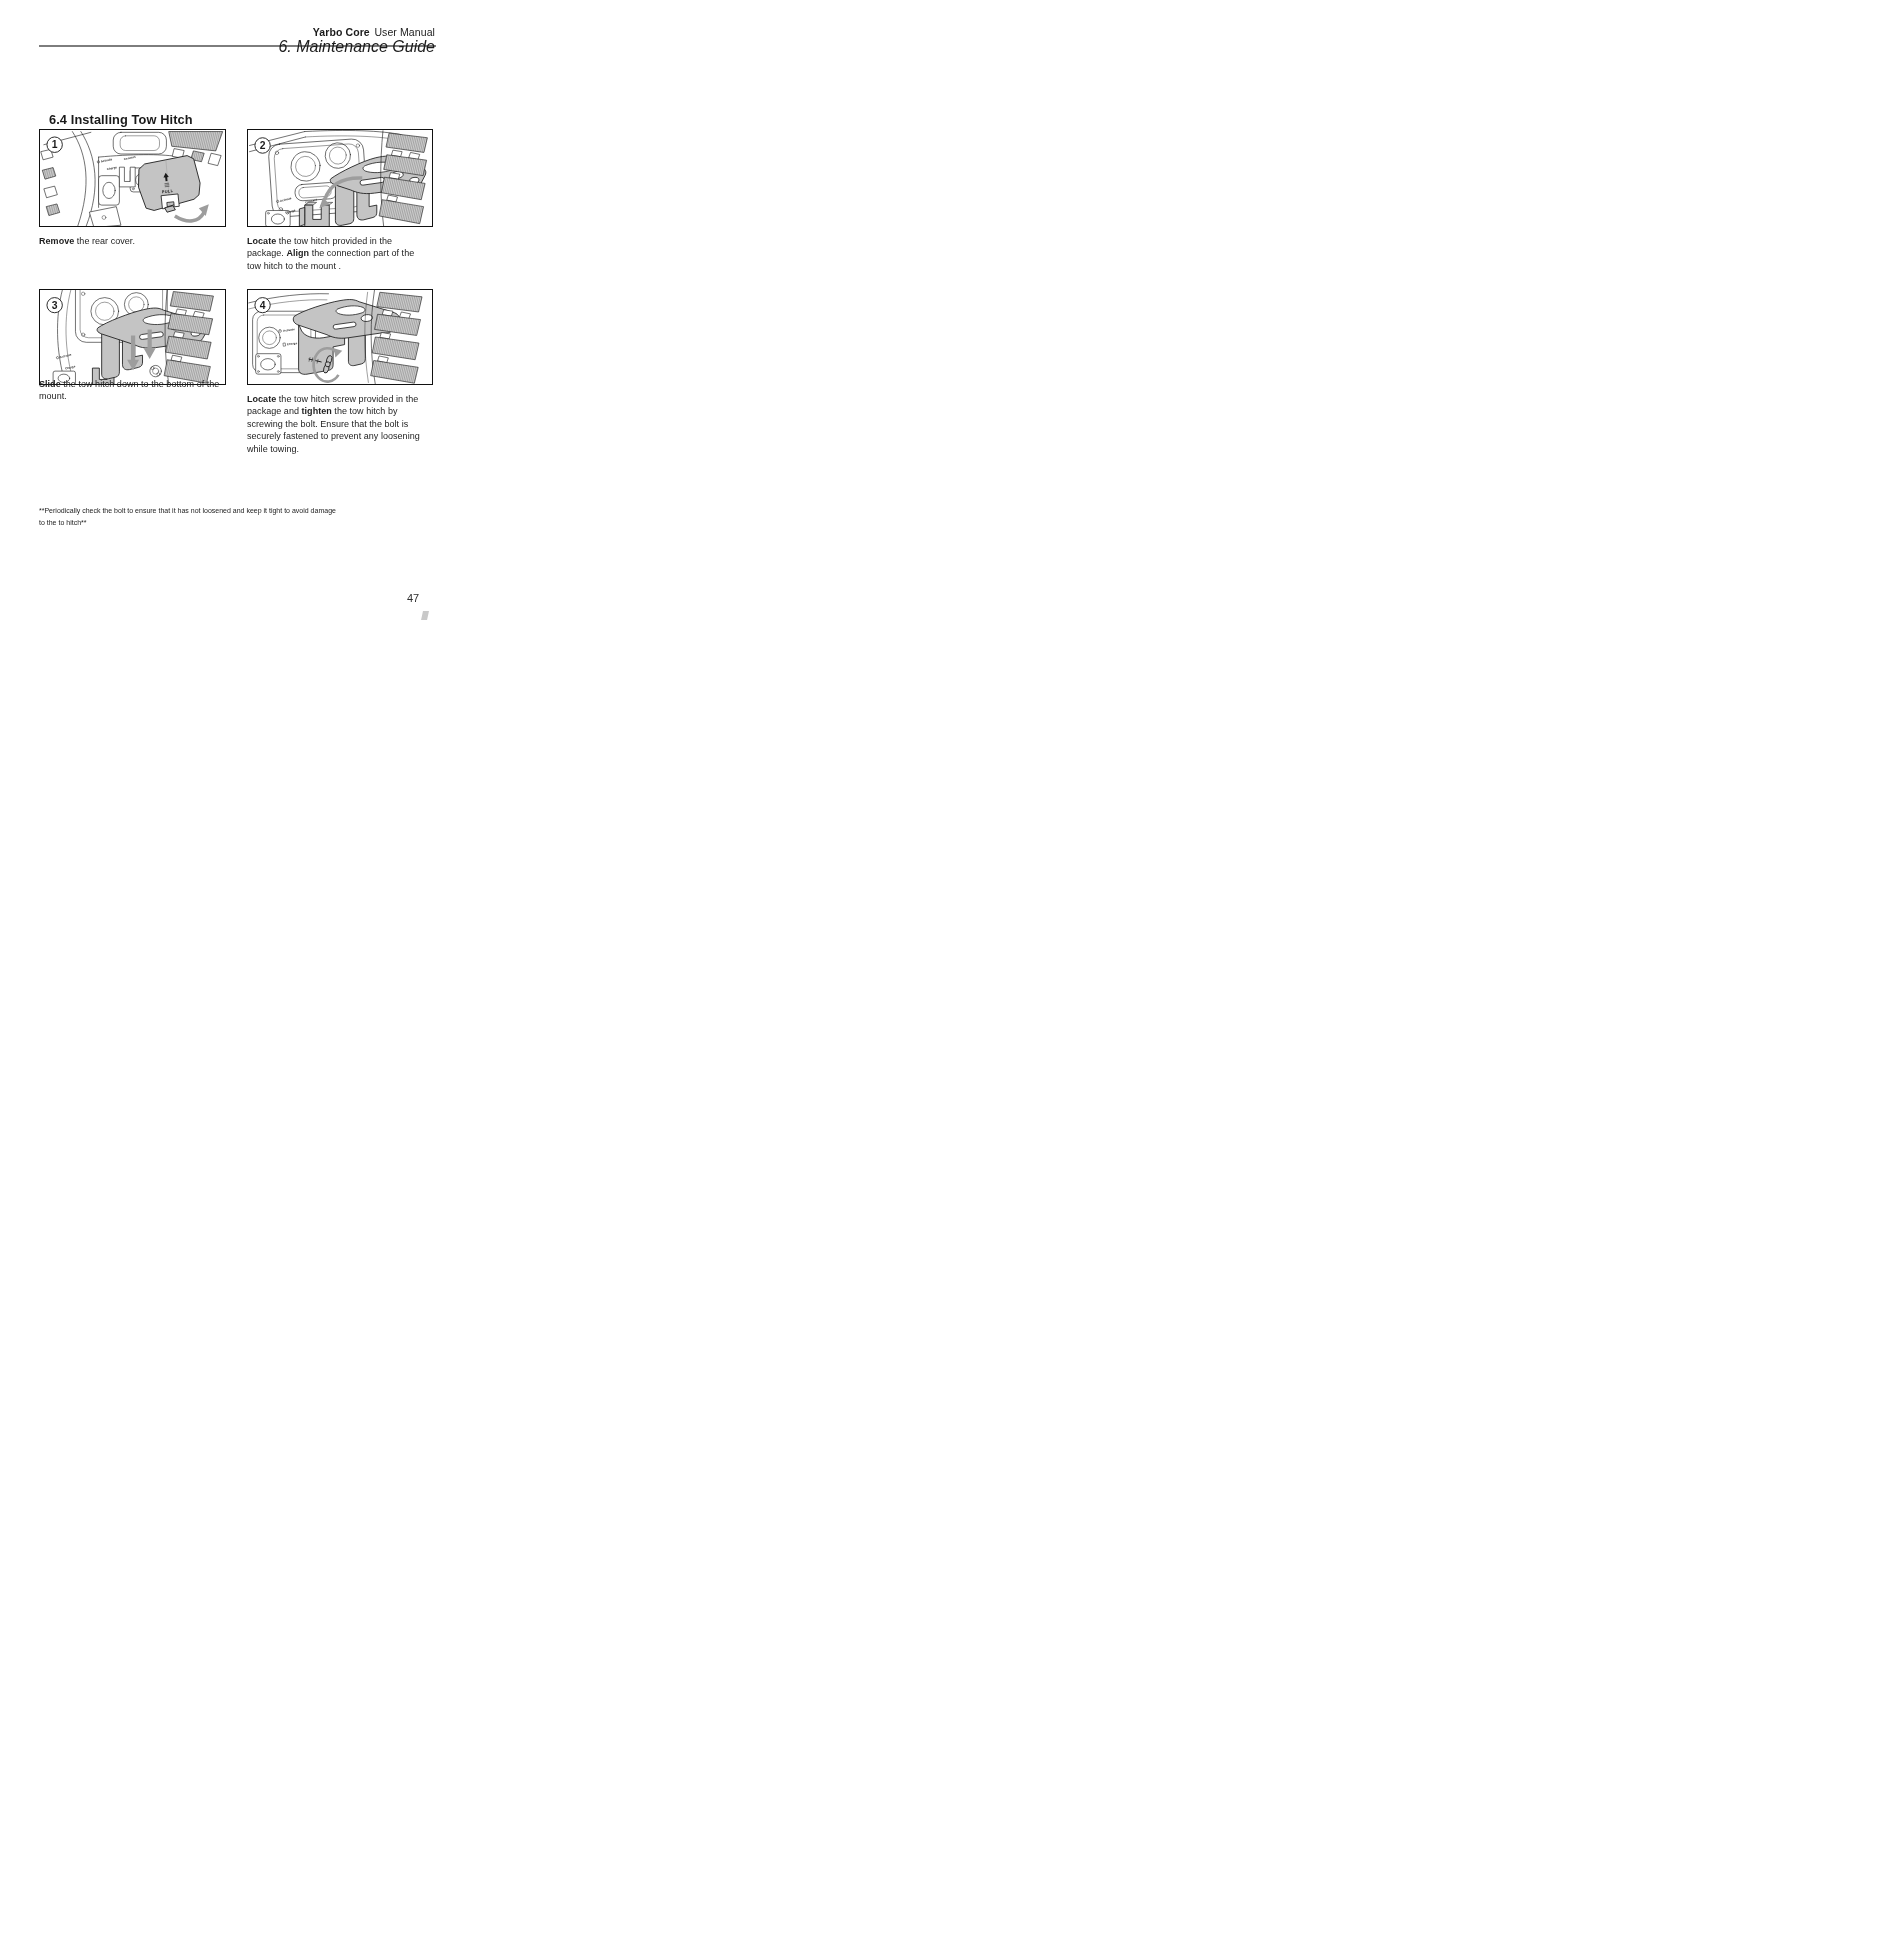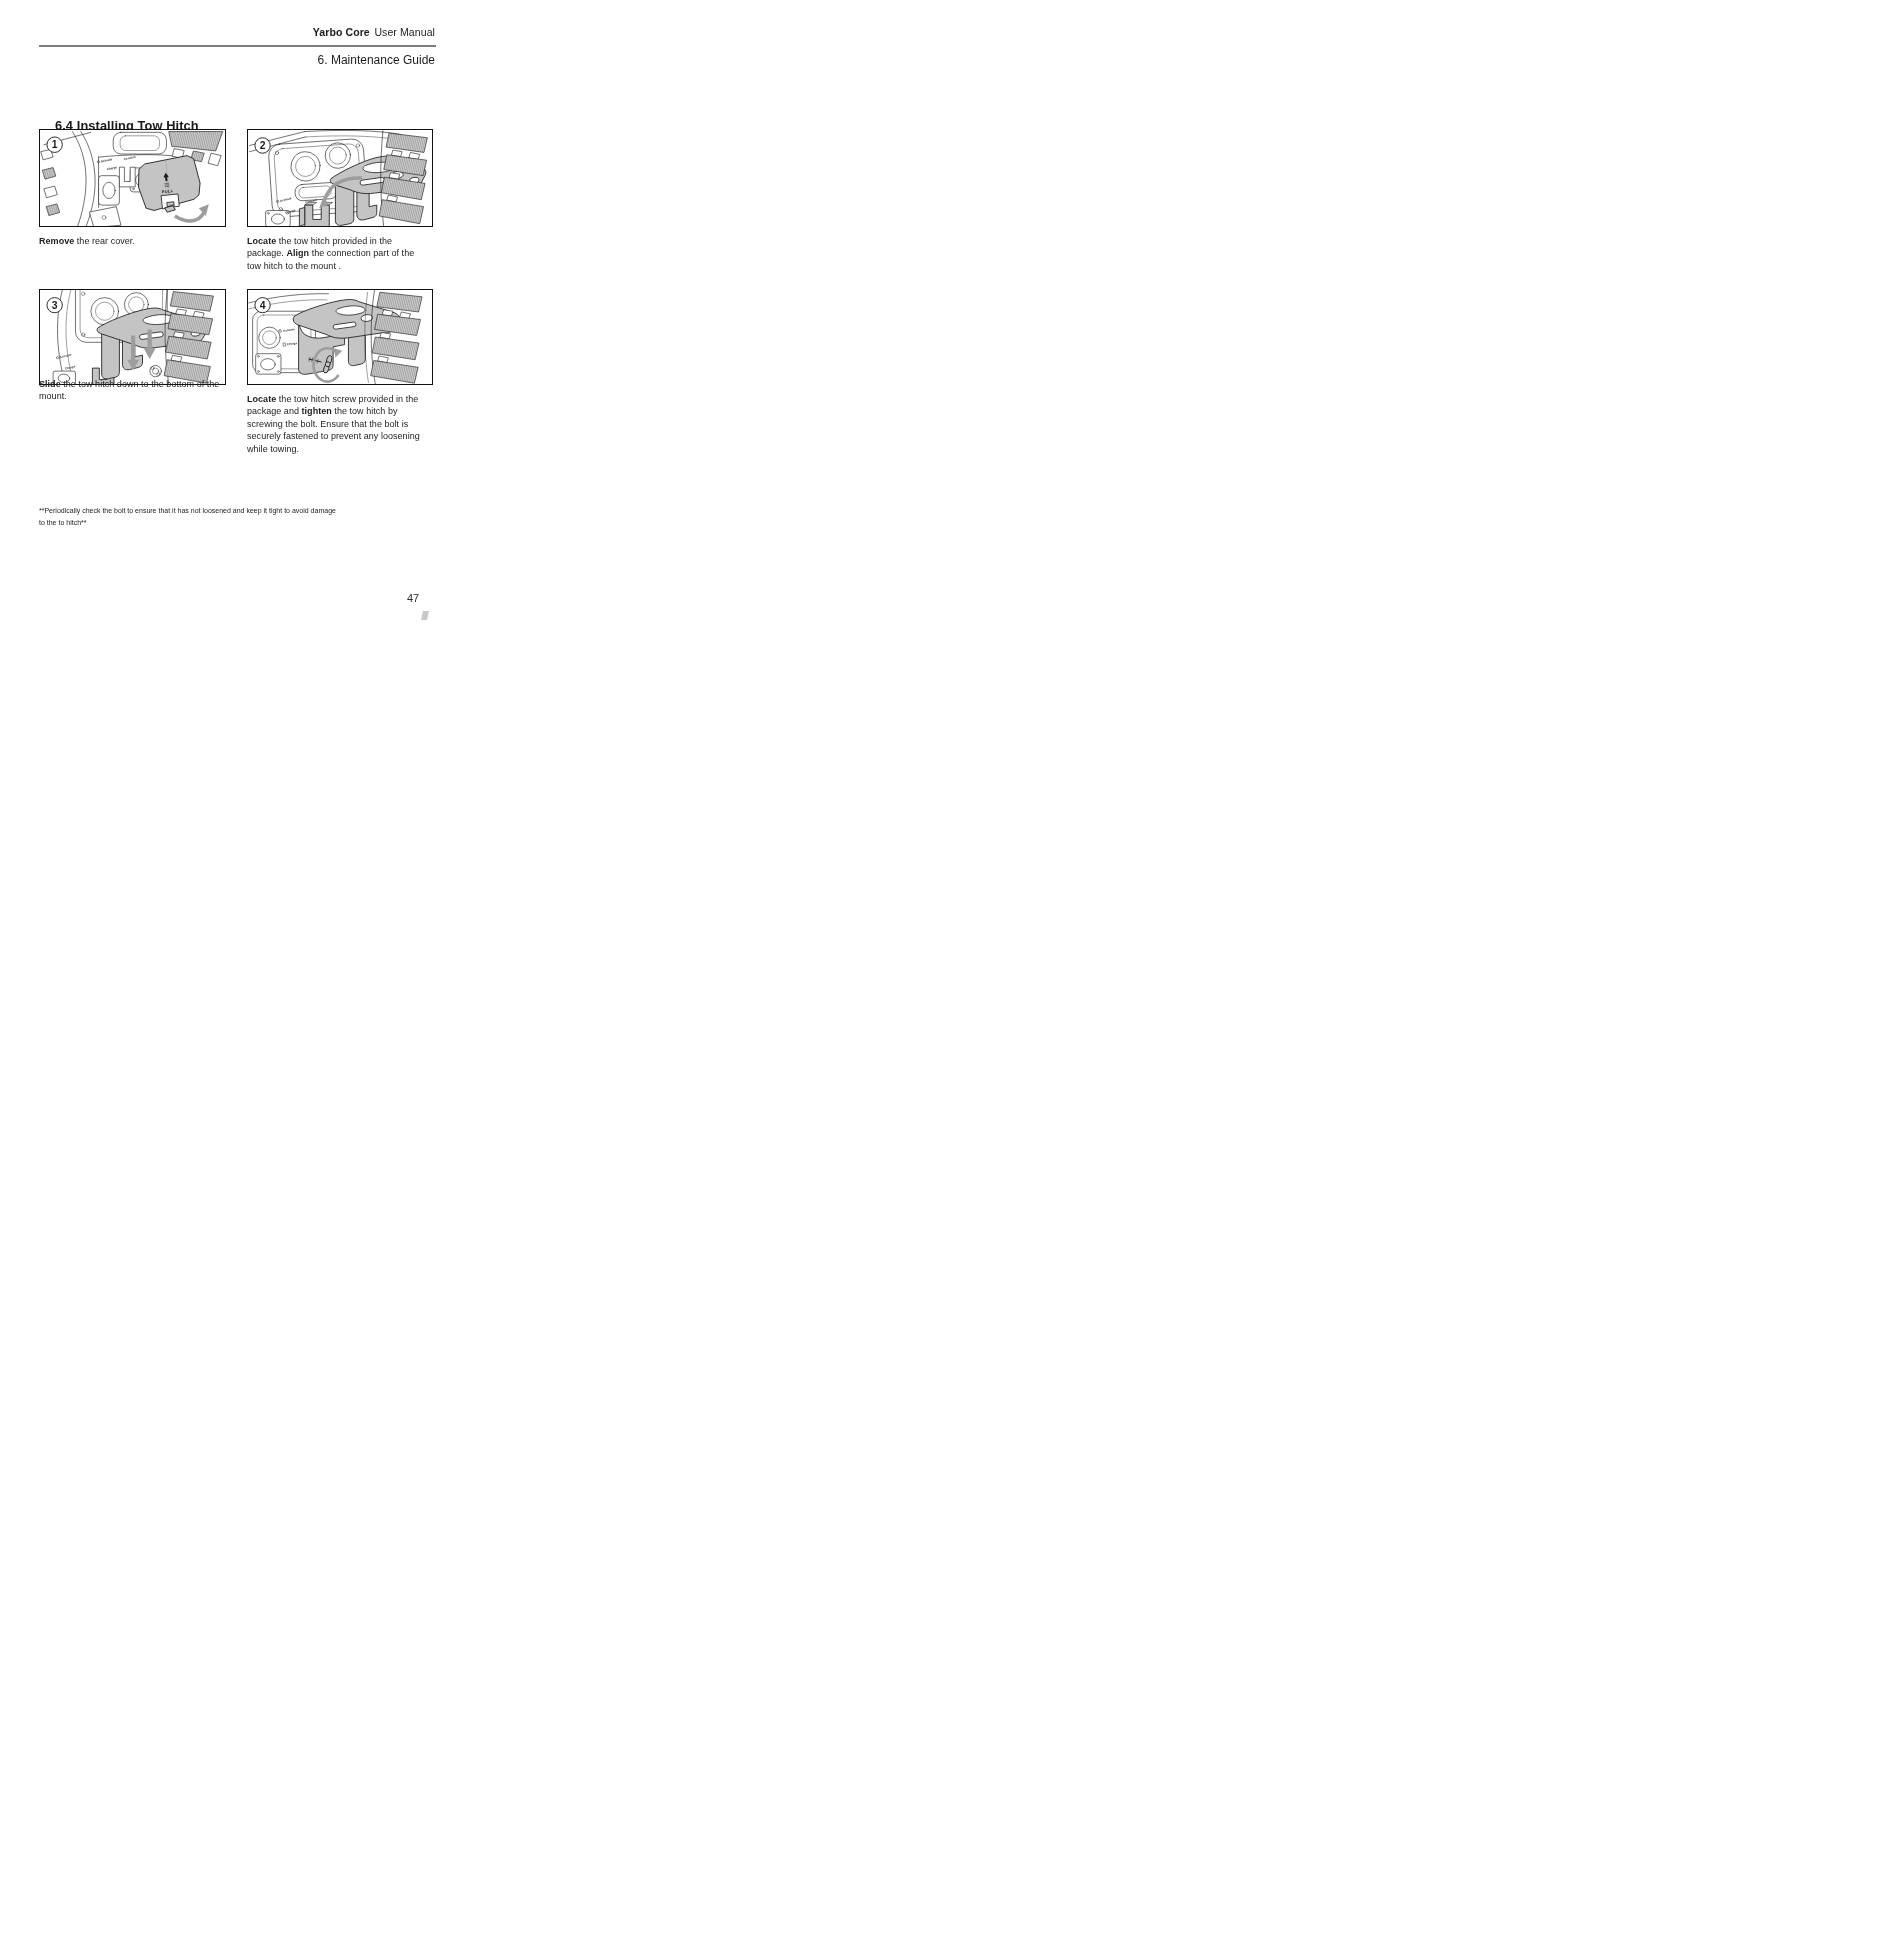--- a/index.html
+++ b/index.html
@@ -16,22 +16,22 @@
     position:absolute;top:25.6px;right:39px;
     font-size:10.5px;letter-spacing:0.1px;white-space:nowrap;
   }
   .header-line .brand{font-weight:bold;text-align:center;}
   .header-line .doc-title{font-weight:normal;margin-left:4.6px;color:#222;}
   .rule{
     position:absolute;top:45px;left:39px;width:397px;height:1.5px;
     background:#7d7d7d;
   }
   .subheader{
-    position:absolute;top:53px;right:39px;
-    font-size:12px;color:#1d1d1d;white-space:nowrap;
+    position:absolute;top:38px;right:39px;
+    font-size:16px;color:#1d1d1d;white-space:nowrap;font-style:italic;
   }
   
   .section-title{
     position:absolute;top:102px;left:39px;
     font-size:12.8px;font-weight:bold;letter-spacing:0.1px;
   }
   
   .panel{
     position:absolute;background:#fff;border:1.2px solid #111;
     box-sizing:border-box;
@@ -97,21 +97,21 @@
 </svg>
 
 <div class="page">
 
   <div class="header-line">
     <span class="brand">Yarbo Core</span><span class="doc-title">User Manual</span>
   </div>
   <div class="rule"></div>
   <div class="subheader">6. Maintenance Guide</div>
 
-  <h1 class="section-title" style="margin:16px">6.4 Installing Tow Hitch</h1>
+  <h1 class="section-title" style="margin:10px">6.4 Installing Tow Hitch</h1>
 
   <div class="panel" id="panel1">
     <svg viewBox="0 0 480 248" preserveAspectRatio="none">
       <g>
         <path class="ln" d="M10,38 L132,6"></path>
         <path class="ln" d="M84,4 C122,62 134,144 98,248"></path>
         <path class="ln" d="M106,4 C146,66 158,150 120,248"></path>
         <rect class="ln" x="190" y="6" width="138" height="56" rx="20"></rect>
         <rect class="ln2" x="208" y="15" width="102" height="38" rx="14"></rect>
         <path class="ln" d="M152,70 C238,62 312,62 352,68"></path>

